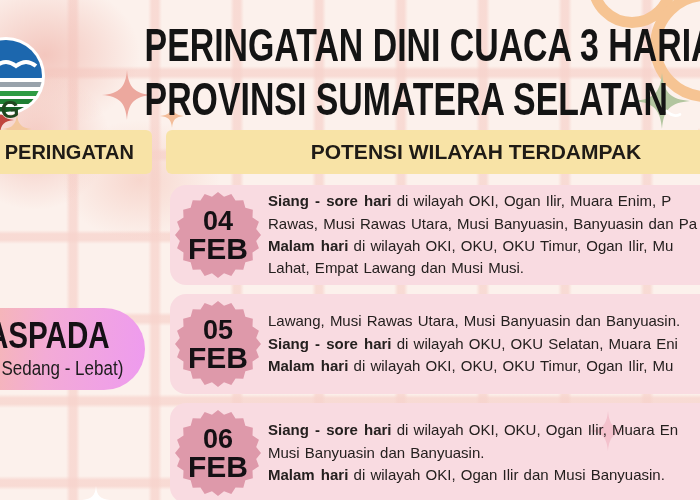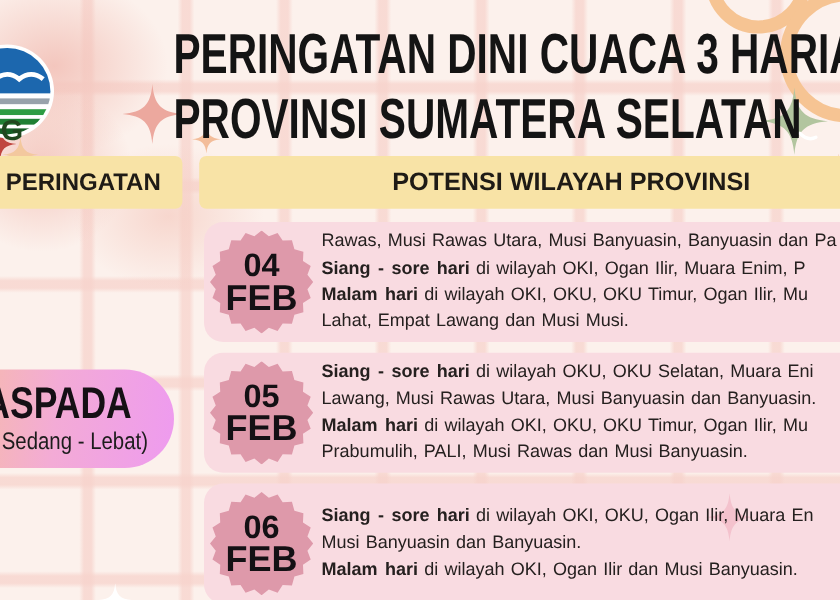--- a/index.html
+++ b/index.html
@@ -109,51 +109,50 @@
 
 <div class="abs title">
   <span class="l">PERINGATAN DINI CUACA 3 HARIAN</span>
   <span class="l">PROVINSI SUMATERA SELATAN</span>
 </div>
 
 <div class="abs hcell hc1">
   <span>TANGGAL PERINGATAN</span>
 </div>
 <div class="abs hcell hc2">
-  <span>POTENSI WILAYAH PROVINSI</span>
+  <span>POTENSI WILAYAH TERDAMPAK</span>
 </div>
 
 <div class="abs pill">
   <div class="lvl">WASPADA</div>
   <div class="sub">(Hujan Sedang - Lebat)</div>
 </div>
 
 <div class="abs row r1">
   <div class="badge starburst" style="clip-path: polygon(100% 50%, 94.4% 57%, 97.6% 65.5%, 90.1% 70.4%, 90.5% 79.4%, 81.8% 81.8%, 79.4% 90.5%, 70.4% 90.1%, 65.5% 97.6%, 57% 94.4%, 50% 100%, 43% 94.4%, 34.5% 97.6%, 29.6% 90.1%, 20.6% 90.5%, 18.2% 81.8%, 9.5% 79.4%, 9.9% 70.4%, 2.4% 65.5%, 5.6% 57%, 0% 50%, 5.6% 43%, 2.4% 34.5%, 9.9% 29.6%, 9.5% 20.6%, 18.2% 18.2%, 20.6% 9.5%, 29.6% 9.9%, 34.5% 2.4%, 43% 5.6%, 50% 0%, 57% 5.6%, 65.5% 2.4%, 70.4% 9.9%, 79.4% 9.5%, 81.8% 18.2%, 90.5% 20.6%, 90.1% 29.6%, 97.6% 34.5%, 94.4% 43%);">
     <div class="d">04</div>
     <div class="m">FEB</div>
   </div>
   <div class="rtext">
+    <div class="line"><b>Siang - sore hari</b><span> di wilayah OKI, Ogan Ilir, Muara Enim, P</span></div>
     <div class="line"><b></b><span>Rawas, Musi Rawas Utara, Musi Banyuasin, Banyuasin dan Pa</span></div>
-    <div class="line"><b>Siang - sore hari</b><span> di wilayah OKI, Ogan Ilir, Muara Enim, P</span></div>
     <div class="line"><b>Malam hari</b><span> di wilayah OKI, OKU, OKU Timur, Ogan Ilir, Mu</span></div>
     <div class="line"><b></b><span>Lahat, Empat Lawang dan Musi Musi.</span></div>
   </div>
 </div>
 
 <div class="abs row r2">
   <div class="badge starburst" style="clip-path: polygon(100% 50%, 94.4% 57%, 97.6% 65.5%, 90.1% 70.4%, 90.5% 79.4%, 81.8% 81.8%, 79.4% 90.5%, 70.4% 90.1%, 65.5% 97.6%, 57% 94.4%, 50% 100%, 43% 94.4%, 34.5% 97.6%, 29.6% 90.1%, 20.6% 90.5%, 18.2% 81.8%, 9.5% 79.4%, 9.9% 70.4%, 2.4% 65.5%, 5.6% 57%, 0% 50%, 5.6% 43%, 2.4% 34.5%, 9.9% 29.6%, 9.5% 20.6%, 18.2% 18.2%, 20.6% 9.5%, 29.6% 9.9%, 34.5% 2.4%, 43% 5.6%, 50% 0%, 57% 5.6%, 65.5% 2.4%, 70.4% 9.9%, 79.4% 9.5%, 81.8% 18.2%, 90.5% 20.6%, 90.1% 29.6%, 97.6% 34.5%, 94.4% 43%);">
     <div class="d">05</div>
     <div class="m">FEB</div>
   </div>
   <div class="rtext">
+    <div class="line"><b></b><span>Lawang, Musi Rawas Utara, Musi Banyuasin dan Banyuasin.</span></div>
     <div class="line"><b>Siang - sore hari</b><span> di wilayah OKU, OKU Selatan, Muara Eni</span></div>
-    <div class="line"><b></b><span>Lawang, Musi Rawas Utara, Musi Banyuasin dan Banyuasin.</span></div>
     <div class="line"><b>Malam hari</b><span> di wilayah OKI, OKU, OKU Timur, Ogan Ilir, Mu</span></div>
-    <div class="line"><b></b><span>Prabumulih, PALI, Musi Rawas dan Musi Banyuasin.</span></div>
   </div>
 </div>
 
 <div class="abs row r3">
   <svg class="wm" viewBox="0 0 100 100">
       <path d="M50 0 C53 35 65 47 100 50 C65 53 53 65 50 100 C47 65 35 53 0 50 C35 47 47 35 50 0 Z" fill="rgba(240,176,192,.6)"></path>
     </svg>
   <div class="badge starburst" style="clip-path: polygon(100% 50%, 94.4% 57%, 97.6% 65.5%, 90.1% 70.4%, 90.5% 79.4%, 81.8% 81.8%, 79.4% 90.5%, 70.4% 90.1%, 65.5% 97.6%, 57% 94.4%, 50% 100%, 43% 94.4%, 34.5% 97.6%, 29.6% 90.1%, 20.6% 90.5%, 18.2% 81.8%, 9.5% 79.4%, 9.9% 70.4%, 2.4% 65.5%, 5.6% 57%, 0% 50%, 5.6% 43%, 2.4% 34.5%, 9.9% 29.6%, 9.5% 20.6%, 18.2% 18.2%, 20.6% 9.5%, 29.6% 9.9%, 34.5% 2.4%, 43% 5.6%, 50% 0%, 57% 5.6%, 65.5% 2.4%, 70.4% 9.9%, 79.4% 9.5%, 81.8% 18.2%, 90.5% 20.6%, 90.1% 29.6%, 97.6% 34.5%, 94.4% 43%);">
     <div class="d">06</div>
     <div class="m">FEB</div>

